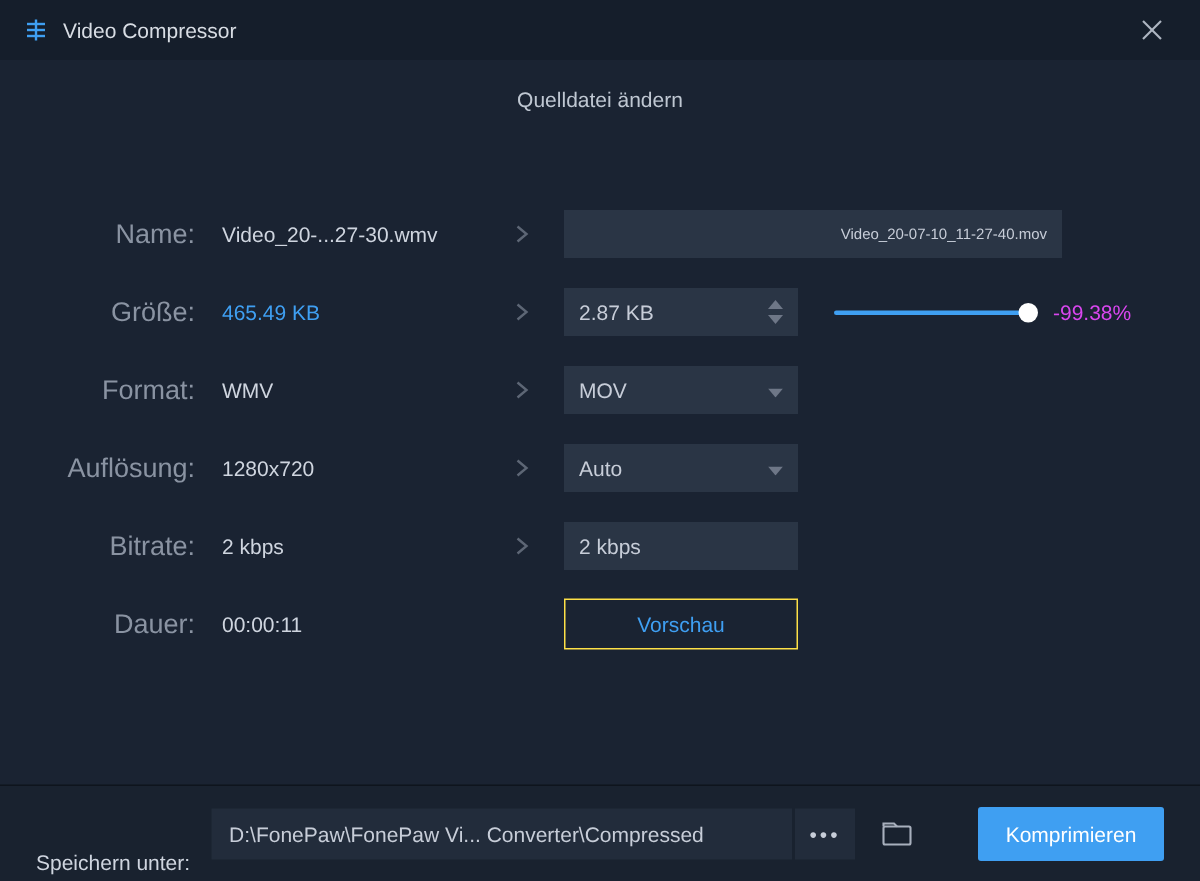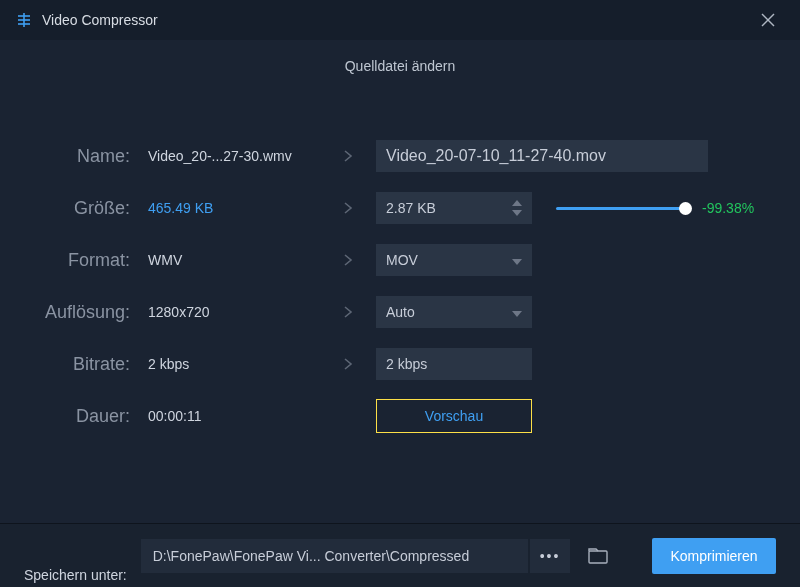--- a/index.html
+++ b/index.html
@@ -69,22 +69,23 @@
     background: #2a3545;
     border: none;
     display: flex; align-items: center;
     padding: 0 10px;
     color: #c7cdd8;
     font-size: 14px;
   }
   .control.wide { width: 332px; }
   .control input {
     background: transparent; border: none; outline: none;
-    color: #c7cdd8; font-size: 16px; width: 100%;
+    color: #c7cdd8; font-size: 10px; width: 100%;
     font-family: inherit;
+    text-align: right;
   }
   .spinner-arrows {
     display: flex; flex-direction: column;
     margin-left: auto;
   }
   .spinner-arrows div { height: 10px; display:flex; align-items:center; }
   .spinner-arrows svg { fill: #6e7787; }
   .dropdown-caret {
     margin-left: auto;
   }
@@ -100,21 +101,21 @@
     background: #3f9ff2;
     border-radius: 2px;
   }
   .slider-thumb {
     position: absolute; right: -6px; top: -5px;
     width: 13px; height: 13px;
     background: #fff; border-radius: 50%;
   }
   .pct {
     margin-left: 16px;
-    color: #22c55e;
+    color: #d946ef;
   }
   .preview-btn {
     width: 156px; height: 34px;
     border: 1px solid #fde047;
     color: #3f9ff2;
     display: flex; align-items: center; justify-content: center;
     cursor: pointer;
     background: transparent;
   }
 

